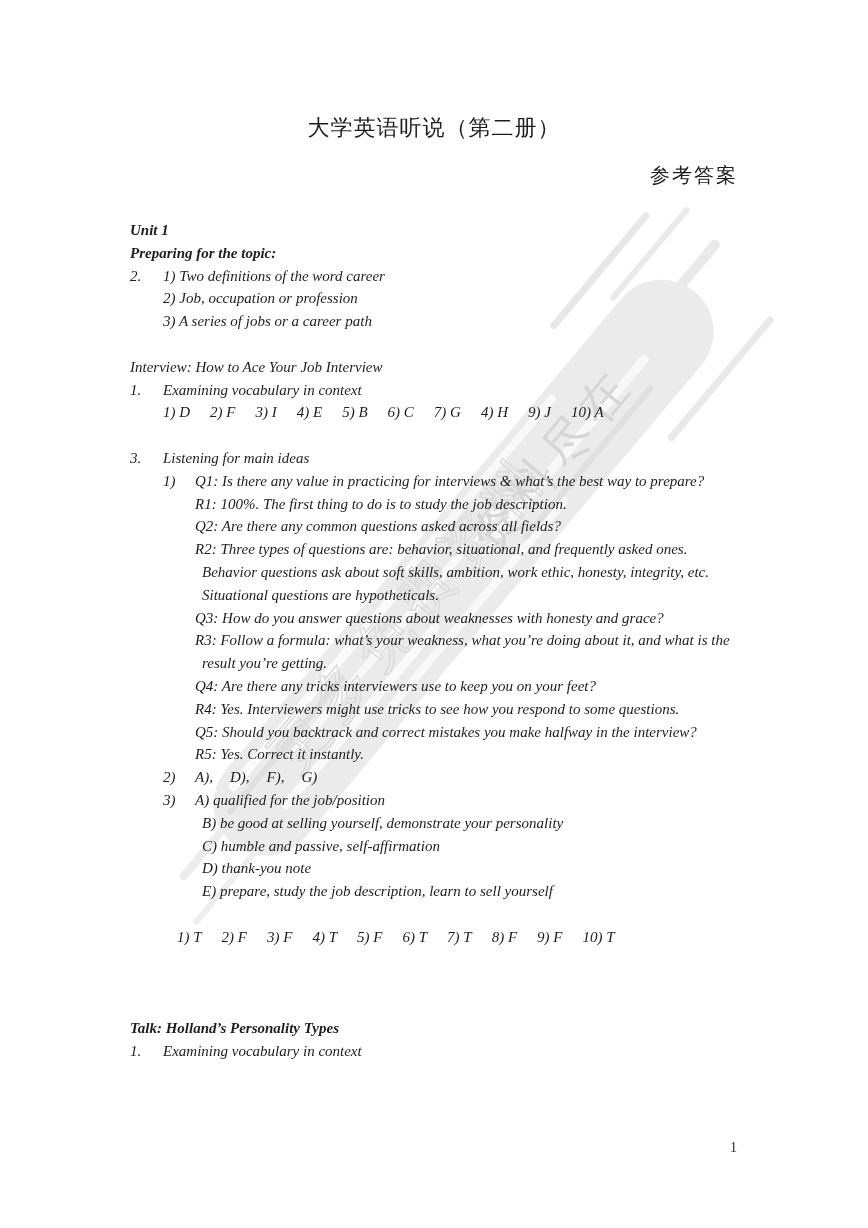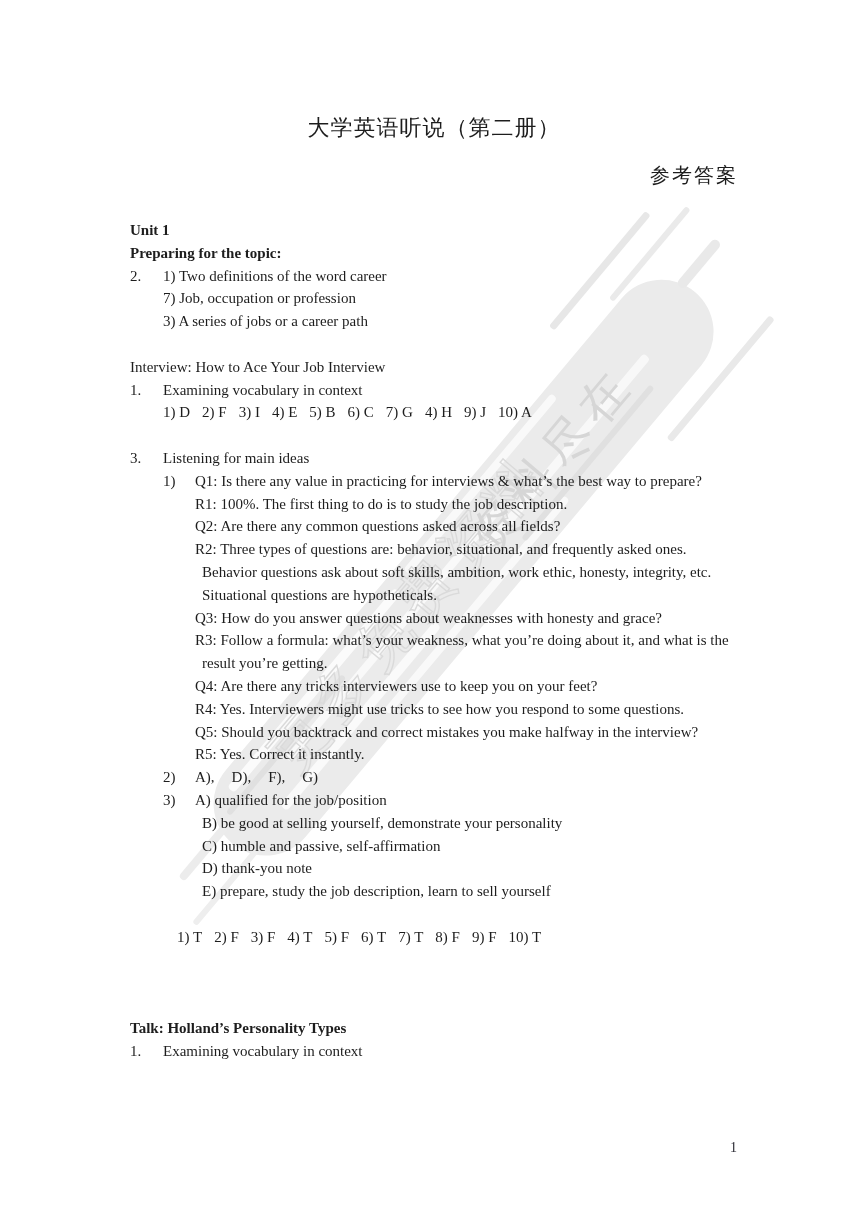--- a/index.html
+++ b/index.html
@@ -25,31 +25,31 @@
     letter-spacing:1px;
   }
   .doc-subtitle {
     margin-top:22px;
     text-align:right;
     font-size:20px; line-height:24px;
     letter-spacing:2px;
   }
   .body-text {
     margin-top:32px;
-    font-size:15px; line-height:22.8px;
+    font-size:15px; line-height:22.8px;font-style:italic;
   }
   .line { white-space:nowrap; }
   .b { font-weight:bold; }
   .row { display:flex; align-items:flex-start; }
   .num { flex:none; width:33px; }
   .marker { flex:none; width:32px; }
   .indent1 { margin-left:33px; }
   .indent2 { margin-left:22px; }
   .cont { margin-left:7px; }
-  .ans { display:flex; gap:12px; }
+  .ans { display:flex; gap:20px; }
   .ans-wide { display:flex; gap:17px; }
   .tf { margin-left:47px; }
   .spacer { height:22.8px; }
   .spacer3 { height:68.4px; }
   .pageno {
     position:absolute; top:1140px; left:730px; z-index:1;
     font-size:14px; color:#2a2a33;
   }
 </style>
 </head>
@@ -86,21 +86,21 @@
 
     <div class="body-text">
 
       <div class="line b">Unit 1</div>
       <div class="line b">Preparing for the topic:</div>
 
       <div class="row">
         <span class="num">2.</span>
         <div>
           <div class="line">1) Two definitions of the word career</div>
-          <div class="line">7) Job, occupation or profession</div>
+          <div class="line">2) Job, occupation or profession</div>
           <div class="line">3) A series of jobs or a career path</div>
         </div>
       </div>
 
       <div class="spacer"></div>
 
       <div class="line">Interview: How to Ace Your Job Interview</div>
 
       <div class="row">
         <span class="num">1.</span>

